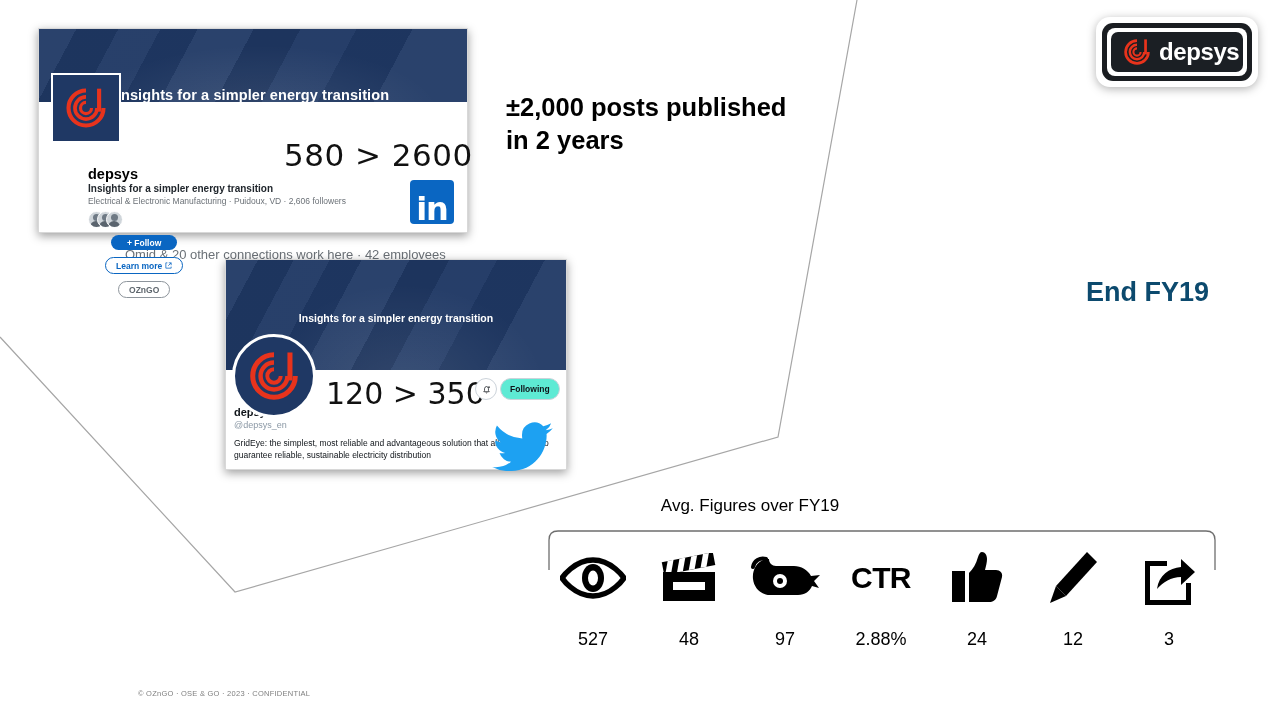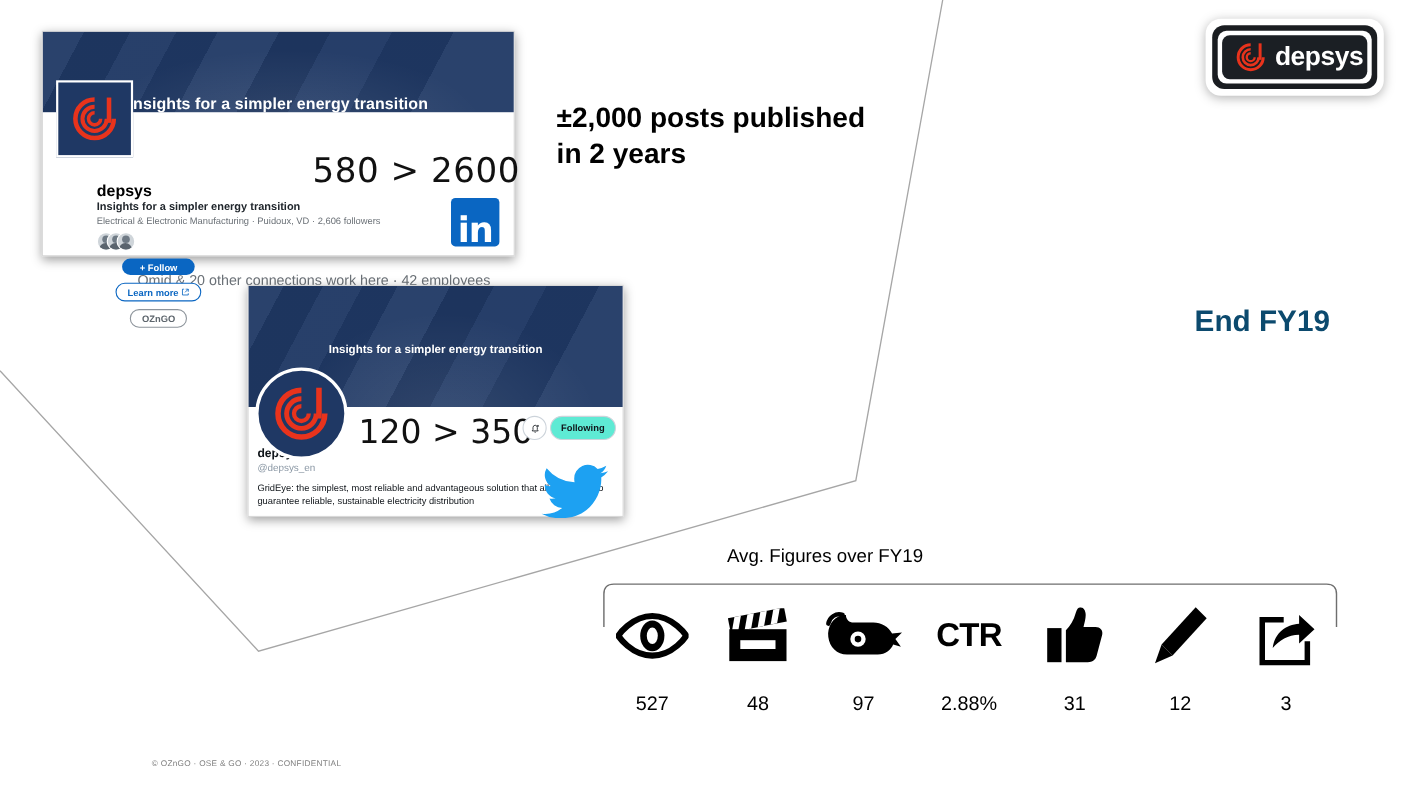--- a/index.html
+++ b/index.html
@@ -329,21 +329,21 @@
       <div class="m-value">2.88%</div>
     </div>
 
     <div class="metric">
       <div class="m-icon">
         <svg width="54" height="52" viewBox="0 0 54 52">
           <rect x="2" y="19" width="13" height="31" fill="#000"></rect>
           <path d="M19 50h20c4 0 7-2 8-6l5-19c1-4-2-7-6-7H35c1-4 2-8 2-11 0-4-2-7-5-7-2 0-3 2-4 5-2 7-5 12-9 16v29z" fill="#000"></path>
         </svg>
       </div>
-      <div class="m-value">31</div>
+      <div class="m-value">24</div>
     </div>
 
     <div class="metric">
       <div class="m-icon">
         <svg width="52" height="56" viewBox="0 0 52 56">
           <polygon points="40,2 50,12 19,46 9,36" fill="#000"></polygon>
           <polygon points="9,36 19,46 3,53" fill="#000"></polygon>
         </svg>
       </div>
       <div class="m-value">12</div>

